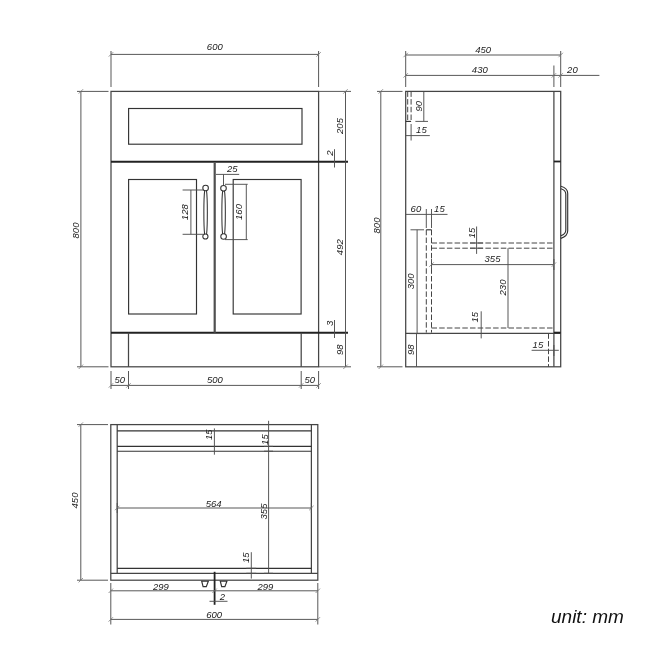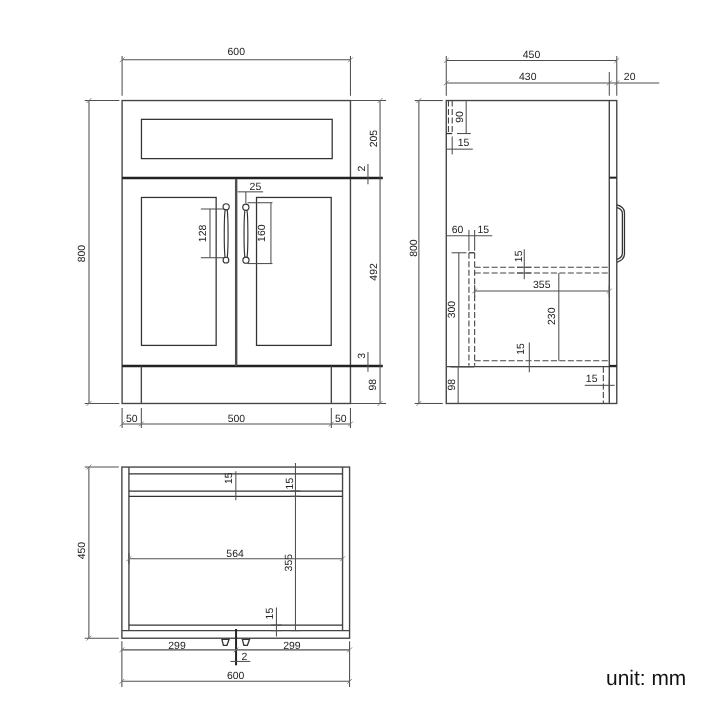--- a/index.html
+++ b/index.html
@@ -1,16 +1,16 @@
 <!DOCTYPE html>
 <html><head>
 <meta charset="utf-8">
 <style>
   html,body{margin:0;padding:0;background:#ffffff;}
-  #page{width:650px;height:650px;position:relative;background:#ffffff;}
+  #page{width:650px;height:650px;position:relative;background:#ffffff;font-style:italic;}
   svg{display:block;}
   .obj{stroke:#454545;stroke-width:1.25;fill:none;}
   .obj2{stroke:#333;stroke-width:1.15;fill:none;}
   .thick{stroke:#222;stroke-width:2.1;fill:none;}
   .dim{stroke:#4f4f4f;stroke-width:0.95;fill:none;}
   .dash{stroke:#444;stroke-width:1;fill:none;stroke-dasharray:5.5 2.2;}
   .slash{stroke:#777;stroke-width:0.8;}
   text{font-family:"Liberation Sans", sans-serif;font-size:9.5px;fill:#222;}
   .unit{font-size:19px;fill:#111;}
 </style>

